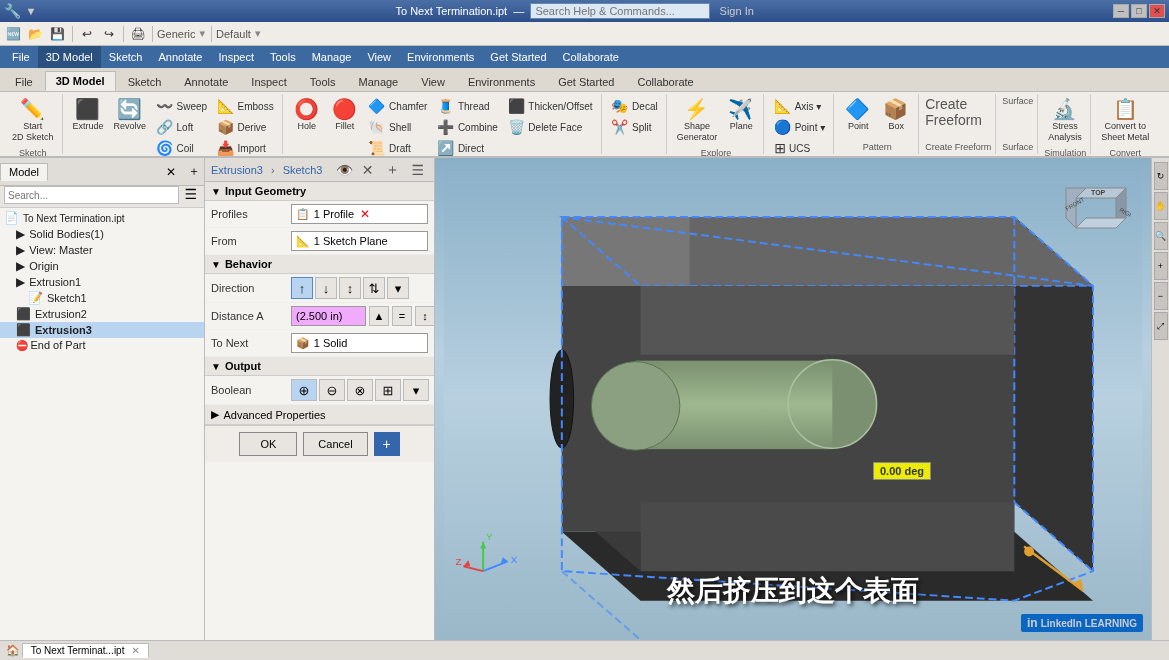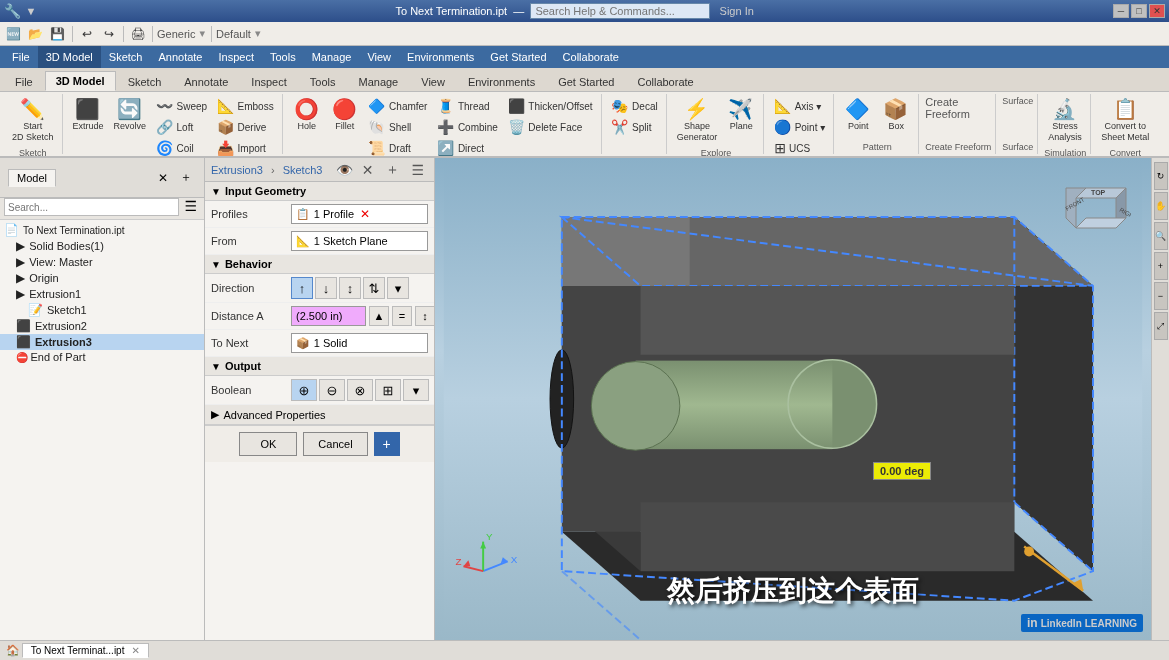--- a/index.html
+++ b/index.html
@@ -160,25 +160,25 @@
 
     
     #left-panel {
       width: 205px;
       background: #f5f3f0;
       border-right: 1px solid #bbb;
       display: flex;
       flex-direction: column;
     }
     #model-tabs {
-      height: 40px;
+      height: 28px;
       background: #e0ddd8;
       display: flex;
       align-items: center;
-      padding: 0 8px;
+      padding: 0 0;
       gap: 2px;
       border-bottom: 1px solid #bbb;
     }
     .model-tab {
       padding: 2px 8px;
       font-size: 11px;
       cursor: pointer;
       border: 1px solid transparent;
       background: transparent;
     }
@@ -677,21 +677,21 @@
         <div class="ribbon-btn">
           <span class="btn-icon">📦</span>
           <span style="font-size:9px;">Box</span>
         </div>
       </div>
       <div class="ribbon-group-label">Pattern</div>
     </div>
 
     <div class="ribbon-group">
       <div class="ribbon-group-content">
-        <div style="font-size:11px; color:#555;">Create<br>Freeform</div>
+        <div style="font-size:14px; color:#555;">Create<br>Freeform</div>
       </div>
       <div class="ribbon-group-label">Create Freeform</div>
     </div>
 
     <div class="ribbon-group">
       <div class="ribbon-group-content">
         <div style="font-size:9px; color:#555;">Surface</div>
       </div>
       <div class="ribbon-group-label">Surface</div>
     </div>

